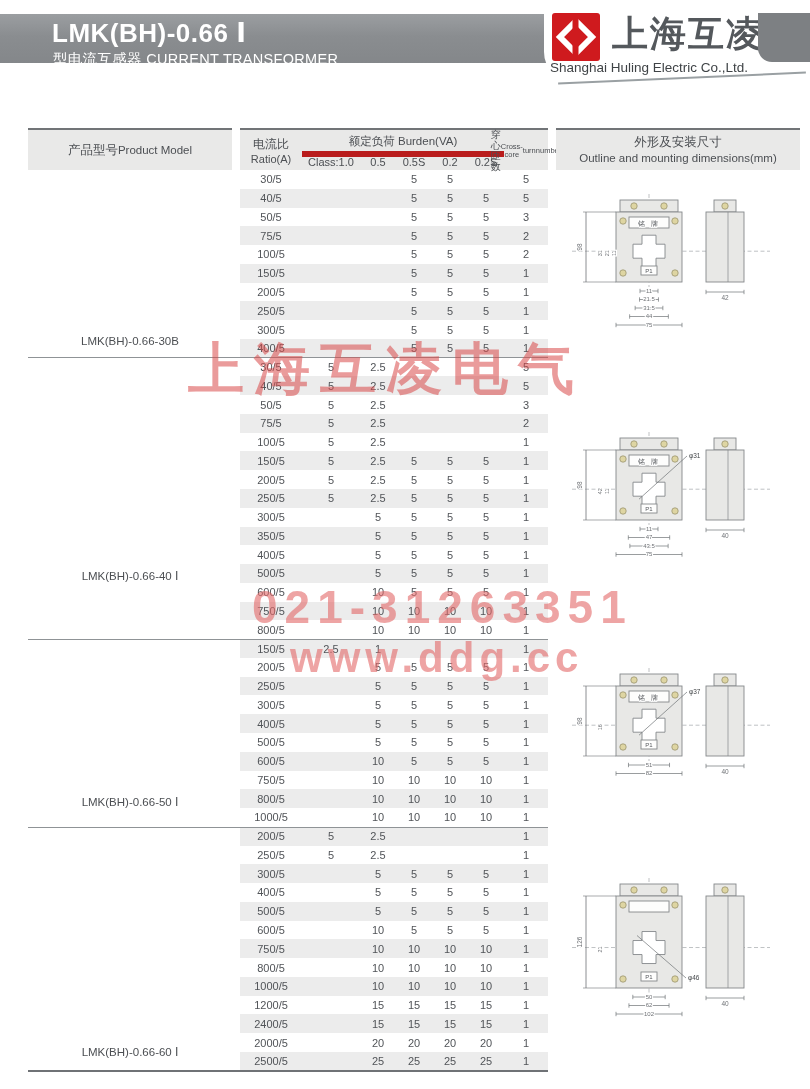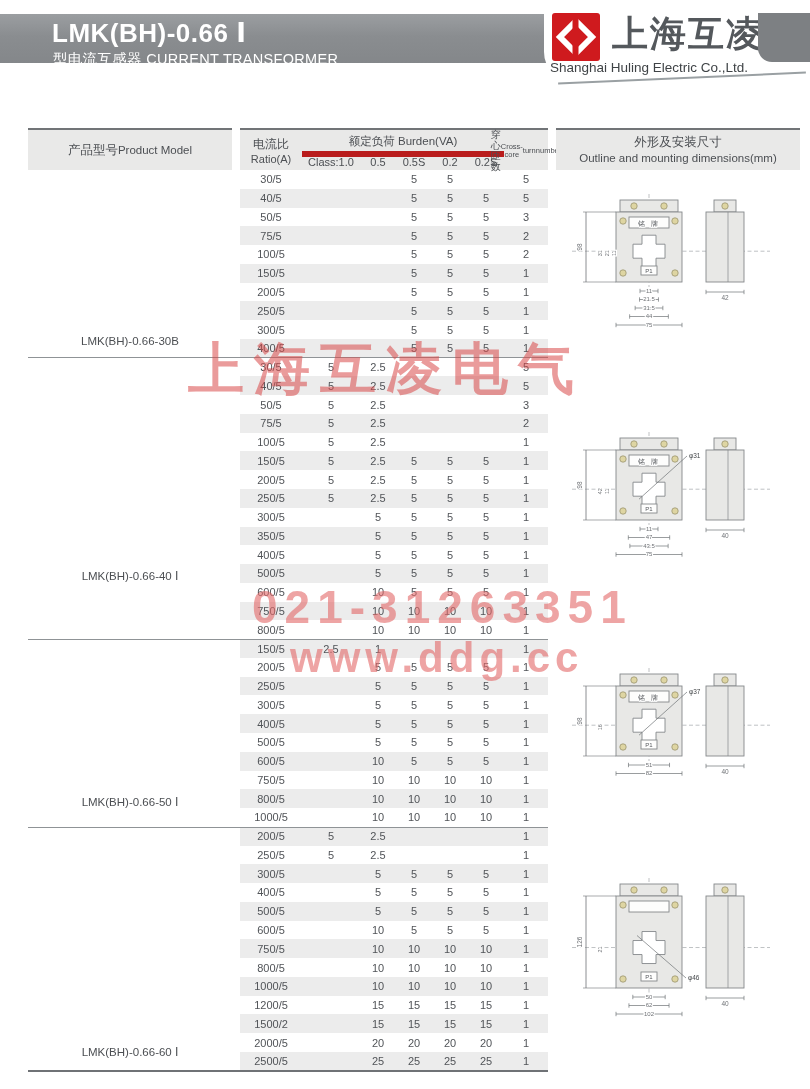--- a/index.html
+++ b/index.html
@@ -525,21 +525,21 @@
       <div class="trow">
         <div class="tcell c0">1200/5</div>
         <div class="tcell c1"></div>
         <div class="tcell c2">15</div>
         <div class="tcell c3">15</div>
         <div class="tcell c4">15</div>
         <div class="tcell c5">15</div>
         <div class="tcell c6">1</div>
       </div>
       <div class="trow odd">
-        <div class="tcell c0">1500/2</div>
+        <div class="tcell c0">2400/5</div>
         <div class="tcell c1"></div>
         <div class="tcell c2">15</div>
         <div class="tcell c3">15</div>
         <div class="tcell c4">15</div>
         <div class="tcell c5">15</div>
         <div class="tcell c6">1</div>
       </div>
       <div class="trow">
         <div class="tcell c0">2000/5</div>
         <div class="tcell c1"></div>

